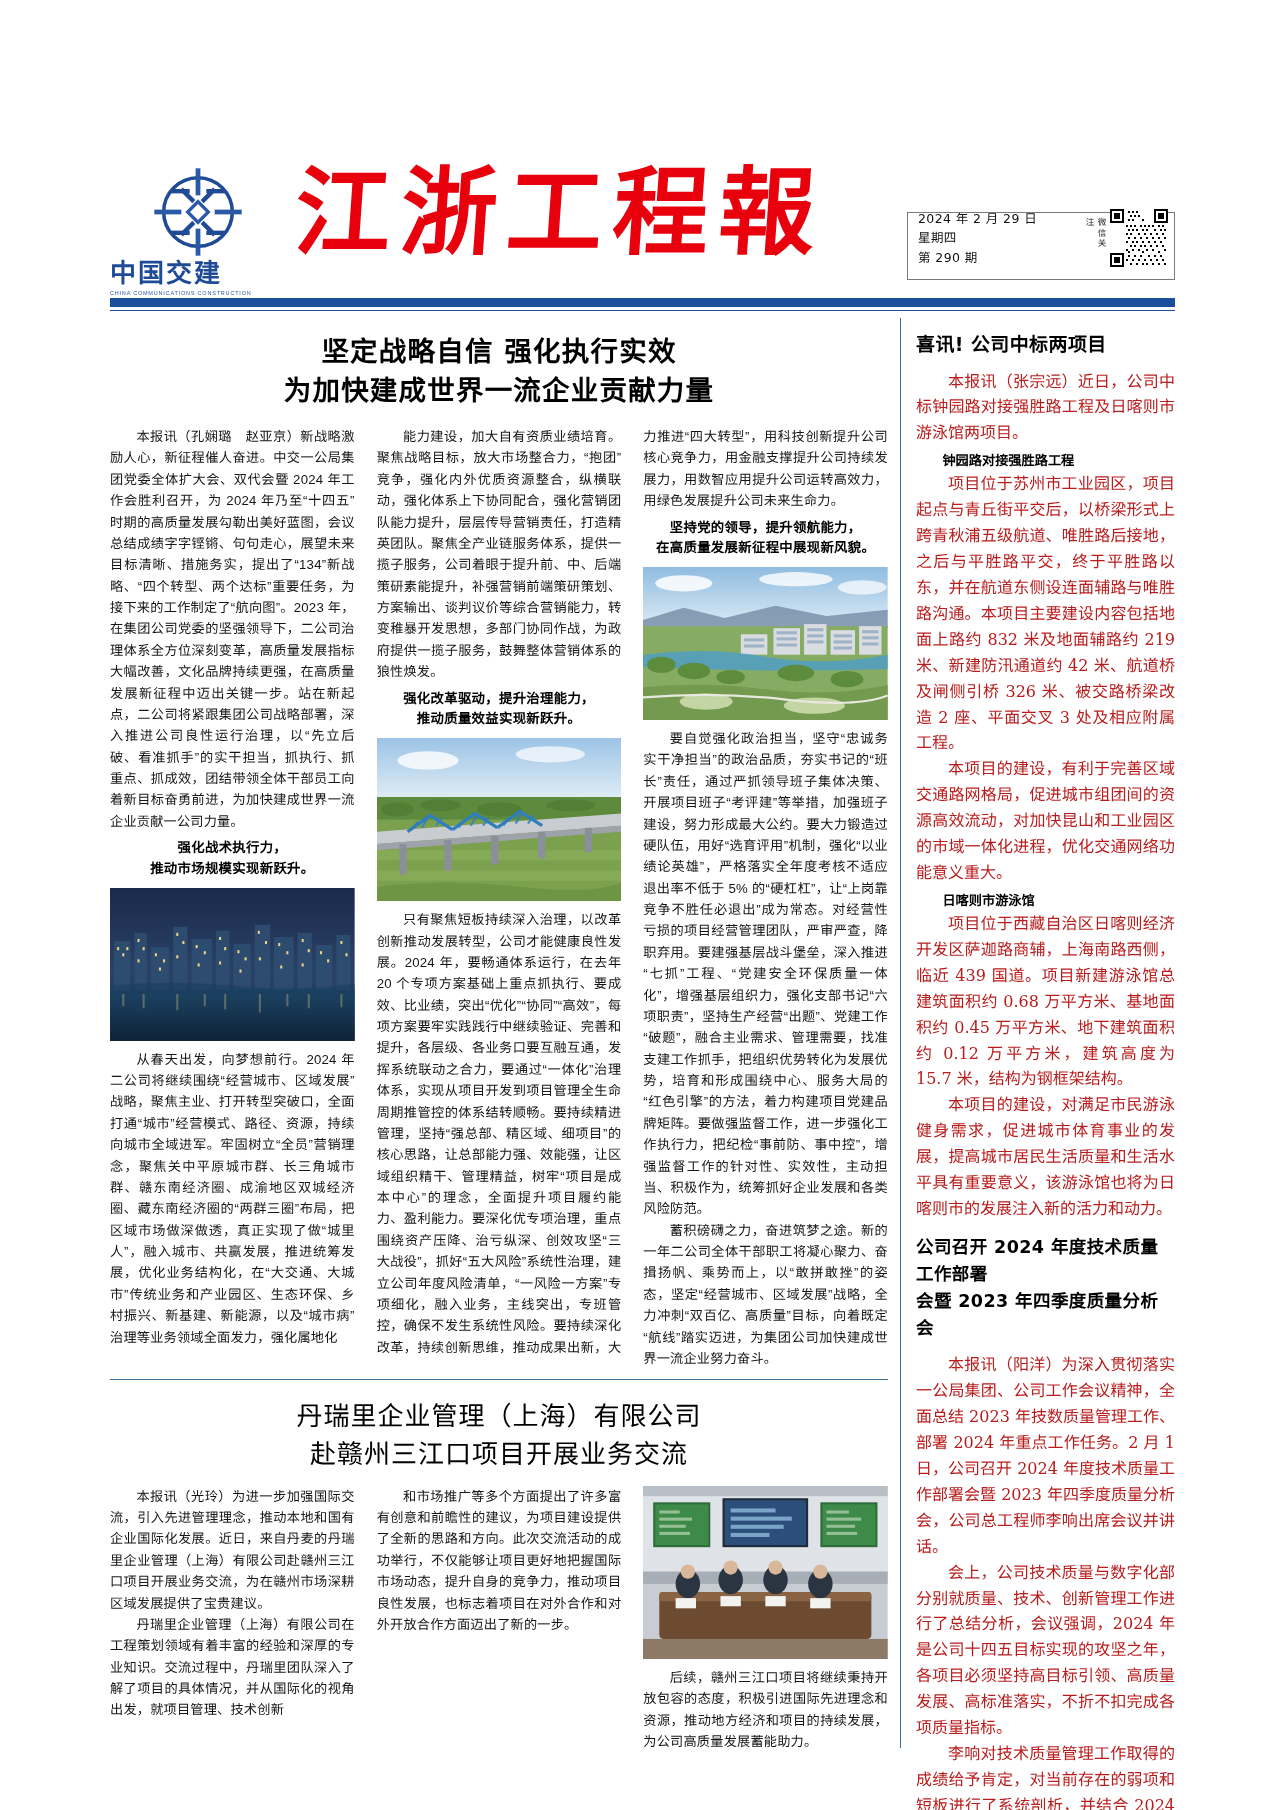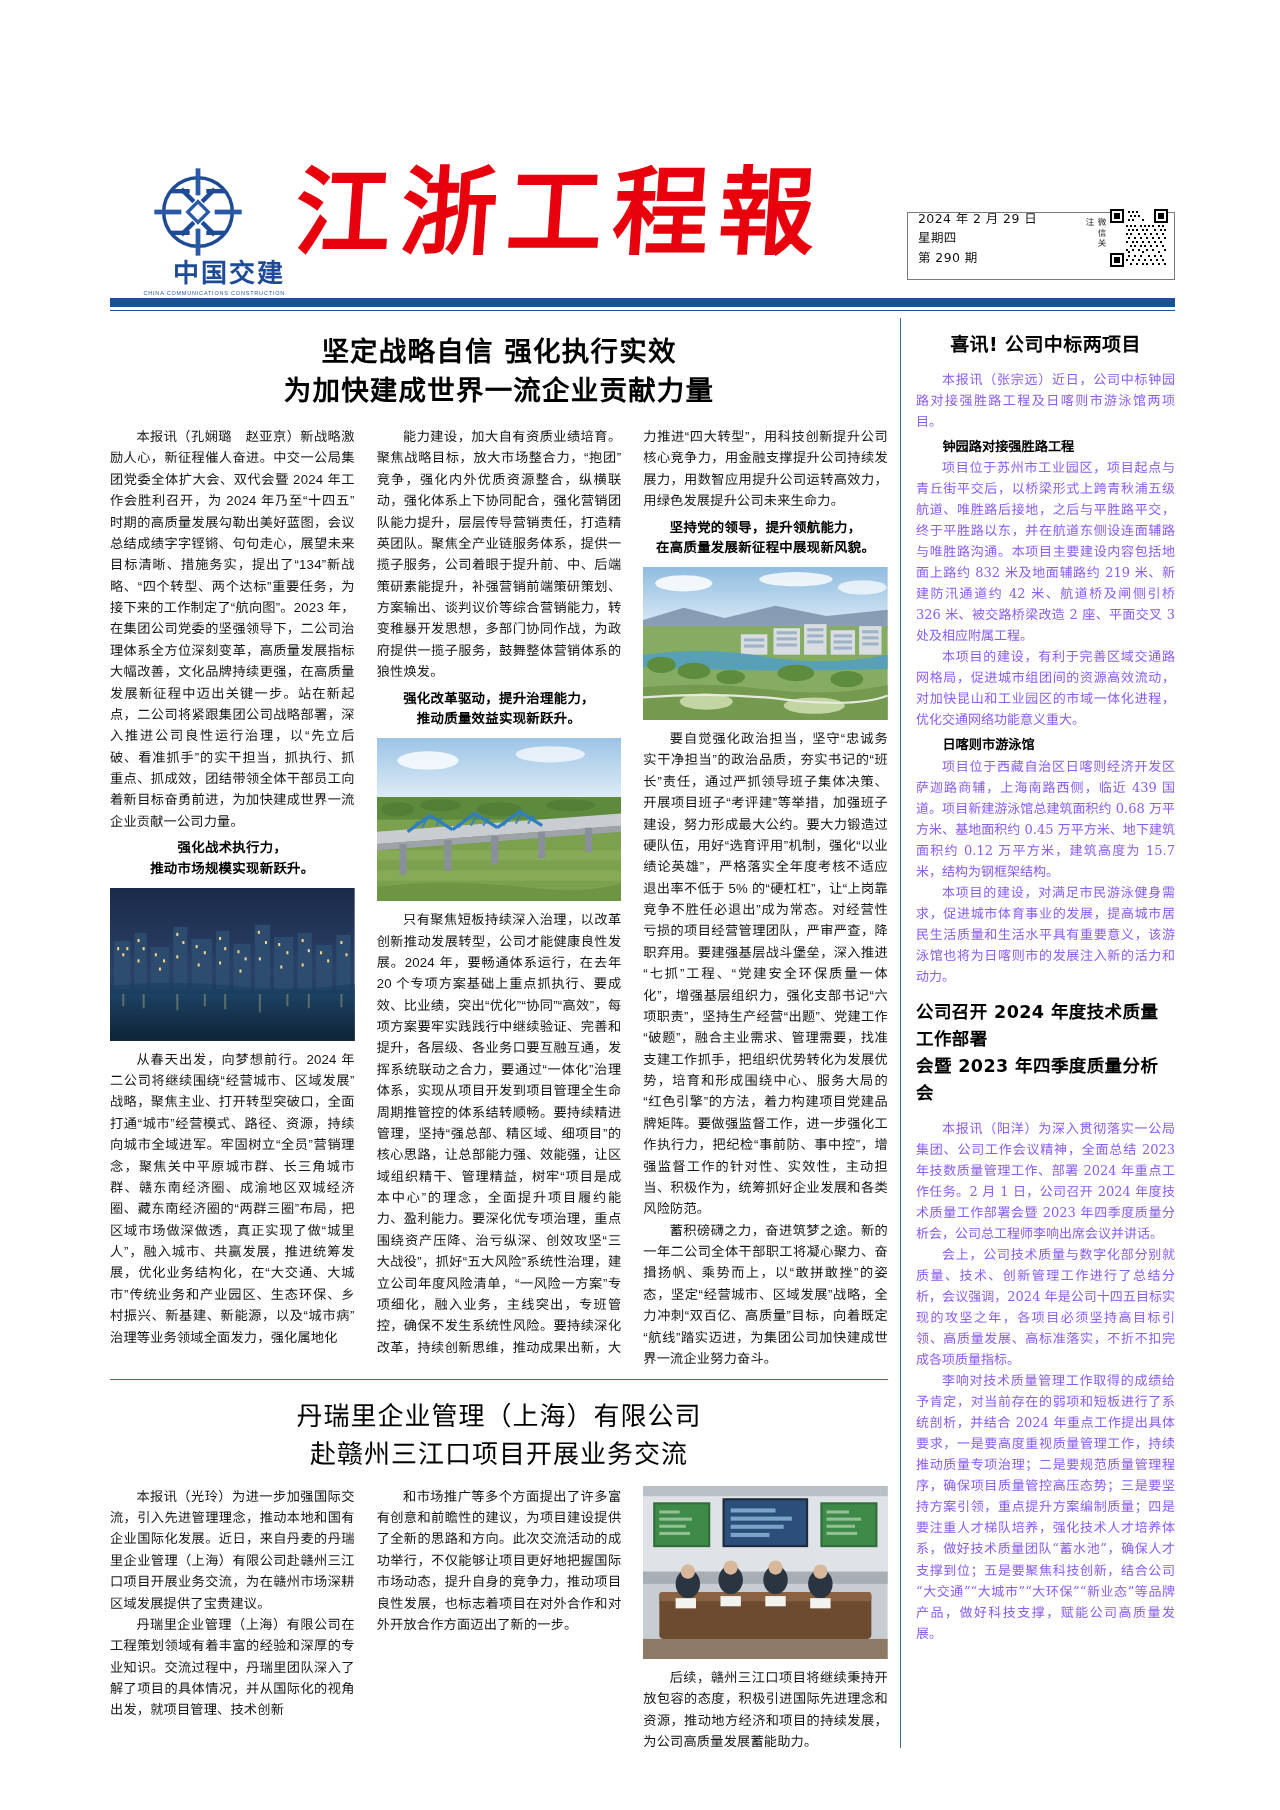--- a/index.html
+++ b/index.html
@@ -24,21 +24,21 @@
   
   .masthead {
     position: absolute;
     left: 110px; top: 150px;
     width: 1065px; height: 145px;
   }
   .logo-block {
     position: absolute;
     left: 0; top: 10px;
     width: 175px;
-    text-align: right;
+    text-align: left;
   }
   .logo-mark {
     width: 104px; height: 104px;
     margin: 0 auto;
     display: block;
   }
   .logo-cn {
     font-family: "DejaVu Sans", "Liberation Sans", sans-serif;
     font-weight: bold;
     font-size: 26px;
@@ -204,36 +204,35 @@
     padding: 16px 0 12px 0;
   }
 
   .side-head {
     font-family: "DejaVu Sans", "Liberation Sans", sans-serif;
     font-weight: bold;
     font-size: 19px;
     line-height: 1.5;
     letter-spacing: 0.4px;
     color: #000;
-    text-align: center;
     padding: 12px 0 10px 0;
   }
   .side-head.two {
     font-size: 17.5px;
     text-align: left;
     line-height: 1.55;
   }
   p.st {
     margin: 0;
     font-family: "DejaVu Serif", "Liberation Serif", serif;
-    font-size: 13px;
+    font-size: 16px;
     line-height: 1.62;
     text-align: justify;
     text-indent: 2em;
-    color: #8b5cf6;
+    color: #b91c1c;
   }
   .st-sub {
     margin: 4px 0 0 0;
     font-family: "DejaVu Sans", "Liberation Sans", sans-serif;
     font-weight: bold;
     font-size: 13.2px;
     line-height: 1.6;
     text-indent: 2em;
     color: #000;
   }

